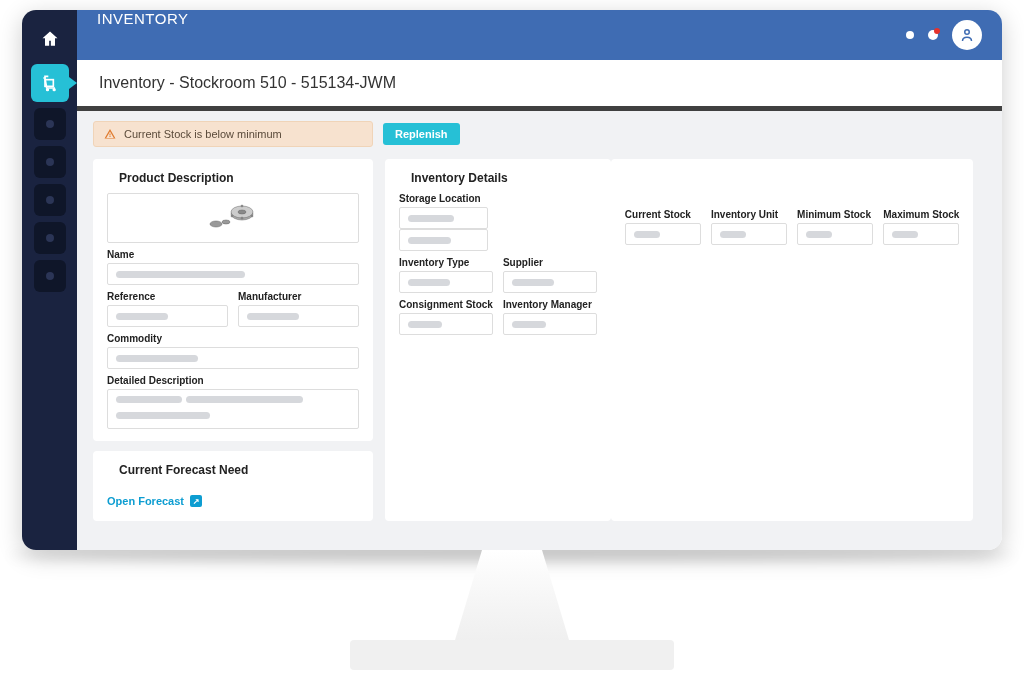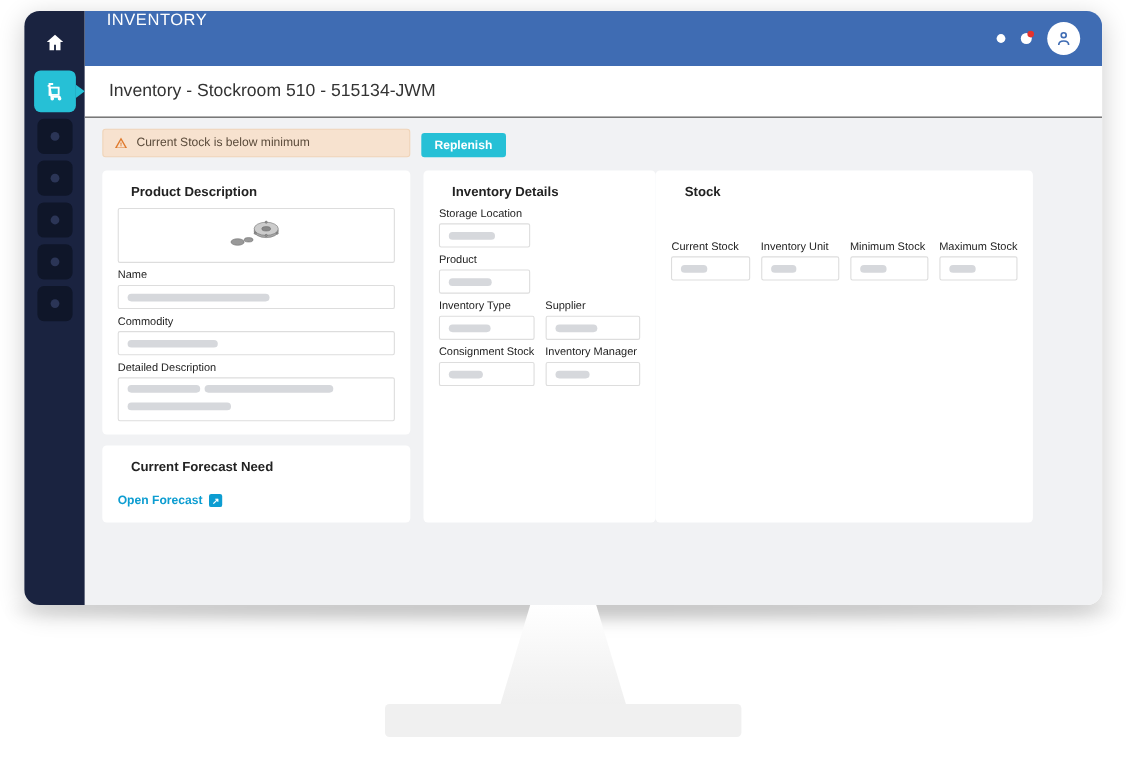--- a/index.html
+++ b/index.html
@@ -110,35 +110,35 @@
   flex: 1;
   background: #f1f2f4;
   overflow-y: auto;
 }
 
 .breadcrumb-bar {
   background: #fff;
   padding: 14px 22px;
   font-size: 16px;
   color: #333;
-  border-bottom: 1px solid #404040;
+  border-bottom: 5px solid #404040;
 }
 
 .content-body {
   padding: 10px 16px 16px 16px;
   display: grid;
   grid-template-columns: 280px 1fr;
   gap: 12px;
 }
 
 .alert-row {
   grid-column: 1 / -1;
   display: flex;
   gap: 10px;
-  align-items: flex-end;
+  align-items: center;
 }
 .alert {
   flex: 0 0 280px;
   background: #f7e2cf;
   border: 1px solid #f0d4b8;
   border-radius: 3px;
   padding: 6px 10px;
   display: flex;
   align-items: center;
   gap: 8px;
@@ -165,21 +165,21 @@
 .card-title {
   font-size: 12px;
   font-weight: 700;
   color: #222;
   margin-bottom: 8px;
   padding-left: 12px;
 }
 
 .field-label {
   font-size: 10px;
-  font-weight: 400;
+  font-weight: 700;
   color: #222;
   margin-bottom: 3px;
   margin-top: 6px;
   display: block;
 }
 .input-box {
   border: 1px solid #ddd;
   border-radius: 2px;
   height: 22px;
   background: #fff;
@@ -351,20 +351,34 @@
                   <circle cx="44" cy="6" r="1"></circle>
                   <circle cx="44" cy="18" r="1"></circle>
                 </g>
               </svg>
             </div>
             <label class="field-label">Name</label>
             <div class="input-box">
                 <div class="placeholder" style="width:55%"></div>
               </div>
 
+            <div class="row2">
+              <div>
+                <label class="field-label">Reference</label>
+                <div class="input-box">
+                    <div class="placeholder" style="width:50%"></div>
+                  </div>
+              </div>
+              <div>
+                <label class="field-label">Manufacturer</label>
+                <div class="input-box">
+                    <div class="placeholder" style="width:50%"></div>
+                  </div>
+              </div>
+            </div>
 
             <label class="field-label">Commodity</label>
             <div class="input-box">
                 <div class="placeholder" style="width:35%"></div>
               </div>
 
             <label class="field-label">Detailed Description</label>
             <div class="input-box tall">
               <div class="placeholder" style="width:28%"></div>
               <div class="placeholder" style="width:50%"></div>
@@ -384,21 +398,20 @@
 
         <div class="right-col">
           <div class="card">
             <div class="card-title">Inventory Details</div>
 
             <label class="field-label">Storage Location</label>
             <div class="input-box" style="width:45%">
                 <div class="placeholder" style="width:65%"></div>
               </div>
 
-            <label class="field-label">Product</label>
             <div class="input-box" style="width:45%">
                 <div class="placeholder" style="width:60%"></div>
               </div>
 
             <div class="row2">
               <div>
                 <label class="field-label">Inventory Type</label>
                 <div class="input-box">
                     <div class="placeholder" style="width:55%"></div>
                   </div>
@@ -421,21 +434,20 @@
               <div>
                 <label class="field-label">Inventory Manager</label>
                 <div class="input-box">
                     <div class="placeholder" style="width:45%"></div>
                   </div>
               </div>
             </div>
           </div>
 
           <div class="card">
-            <div class="card-title">Stock</div>
             <div class="row4">
               <div>
                 <label class="field-label">Current Stock</label>
                 <div class="input-box">
                     <div class="placeholder" style="width:45%"></div>
                   </div>
               </div>
               <div>
                 <label class="field-label">Inventory Unit</label>
                 <div class="input-box">

